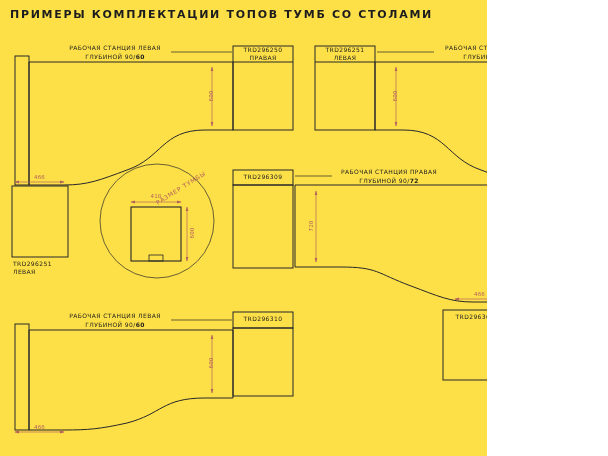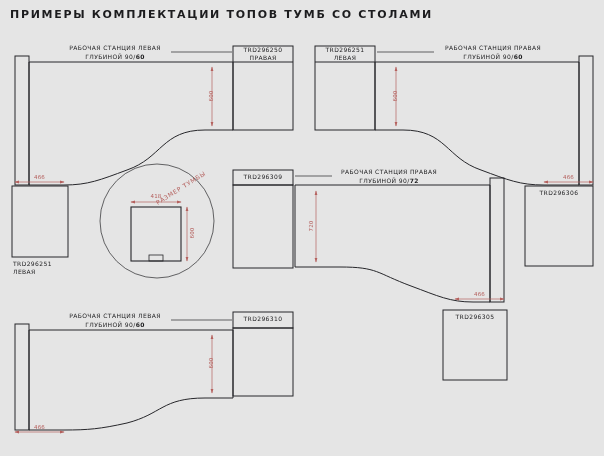--- a/index.html
+++ b/index.html
@@ -1,16 +1,16 @@
 <!DOCTYPE html>
 <html><head>
 <meta charset="utf-8">
 <style>
   html,body{margin:0;padding:0;background:#ffffff;}
-  .canvas{position:relative;width:604px;height:456px;background:#e5e5e5;overflow:hidden;
+  .canvas{position:relative;width:487px;height:456px;background:#fde047;overflow:hidden;
           font-family:"DejaVu Sans","Liberation Sans",sans-serif;}
   svg.linework{position:absolute;left:0;top:0;z-index:0;}
   .title{position:absolute;left:10px;top:8px;font-size:11px;font-weight:bold;
          letter-spacing:1.7px;color:#1c1c1e;white-space:nowrap;z-index:2;}
   .lbl{position:absolute;font-size:6px;line-height:8px;letter-spacing:0.4px;
        color:#1c1c1e;text-align:center;white-space:nowrap;z-index:2;}
   .lbl b{font-weight:bold;}
   .left{text-align:left;}
   .dim{color:#b5615e;font-size:5.5px;letter-spacing:0.2px;}
   .rot{width:22px;height:22px;display:flex;align-items:center;justify-content:center;

